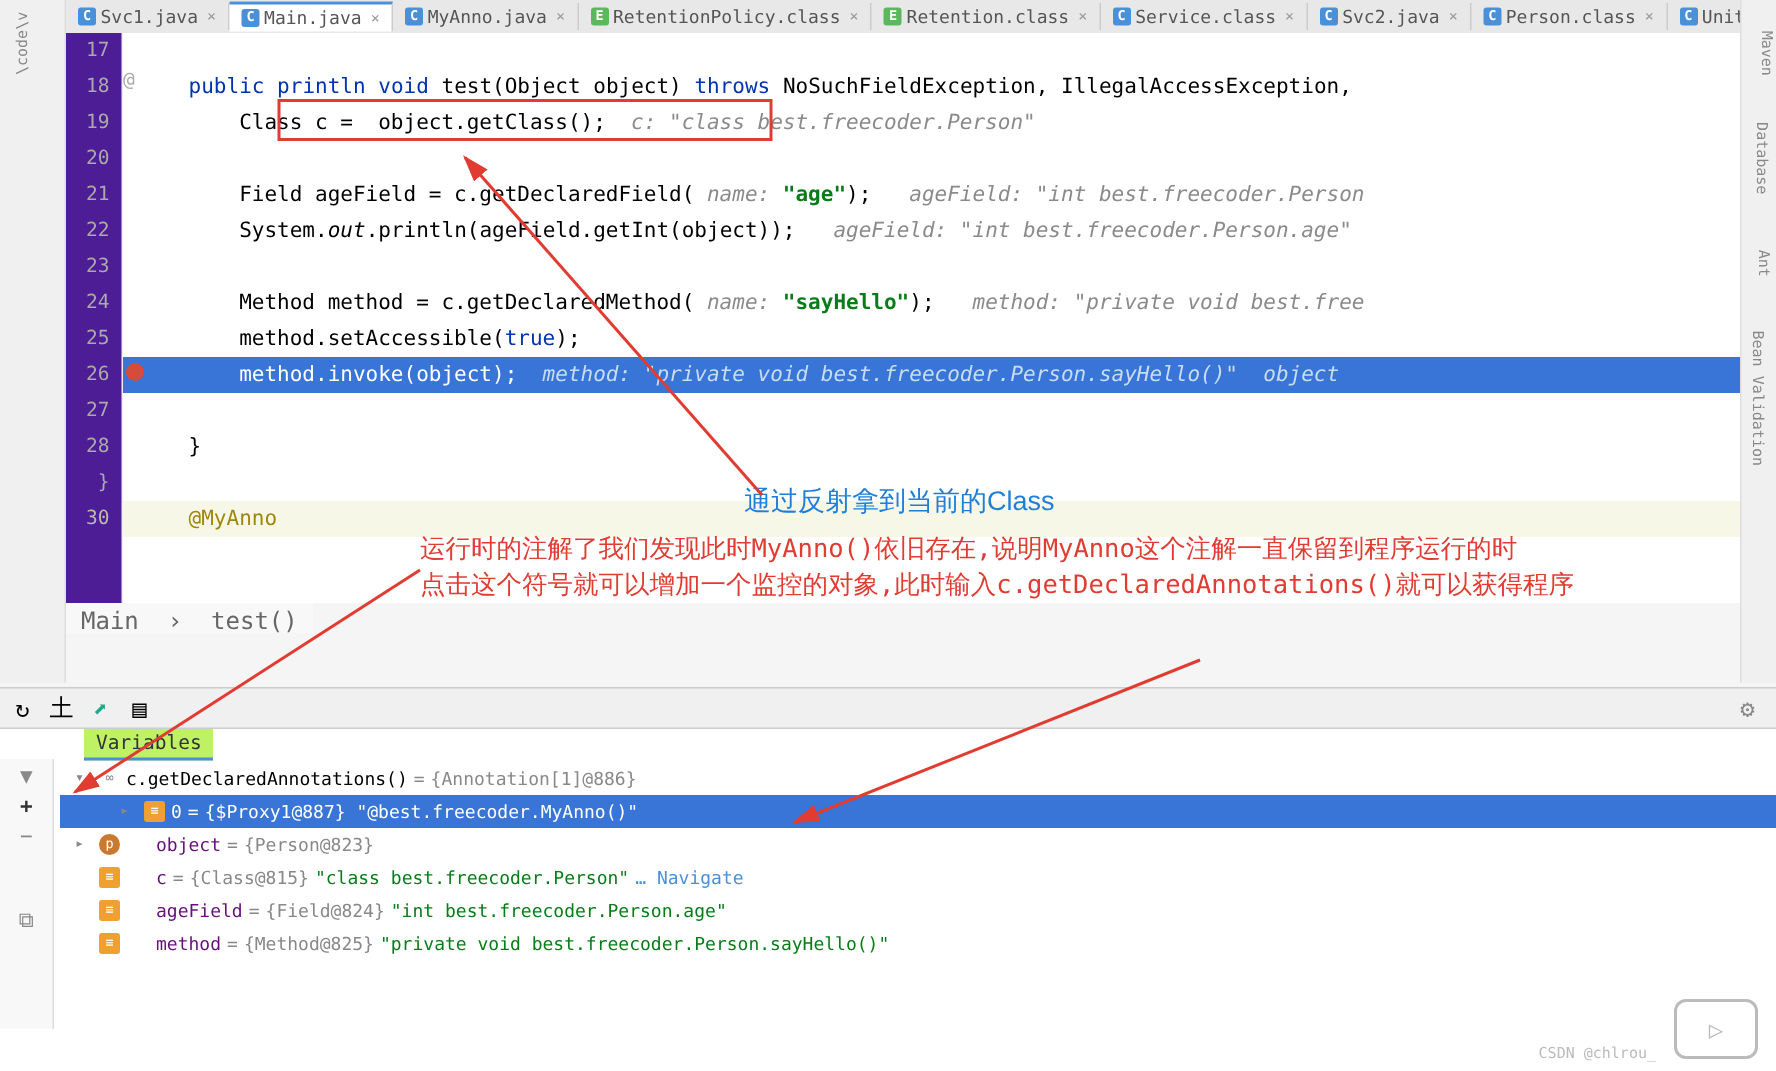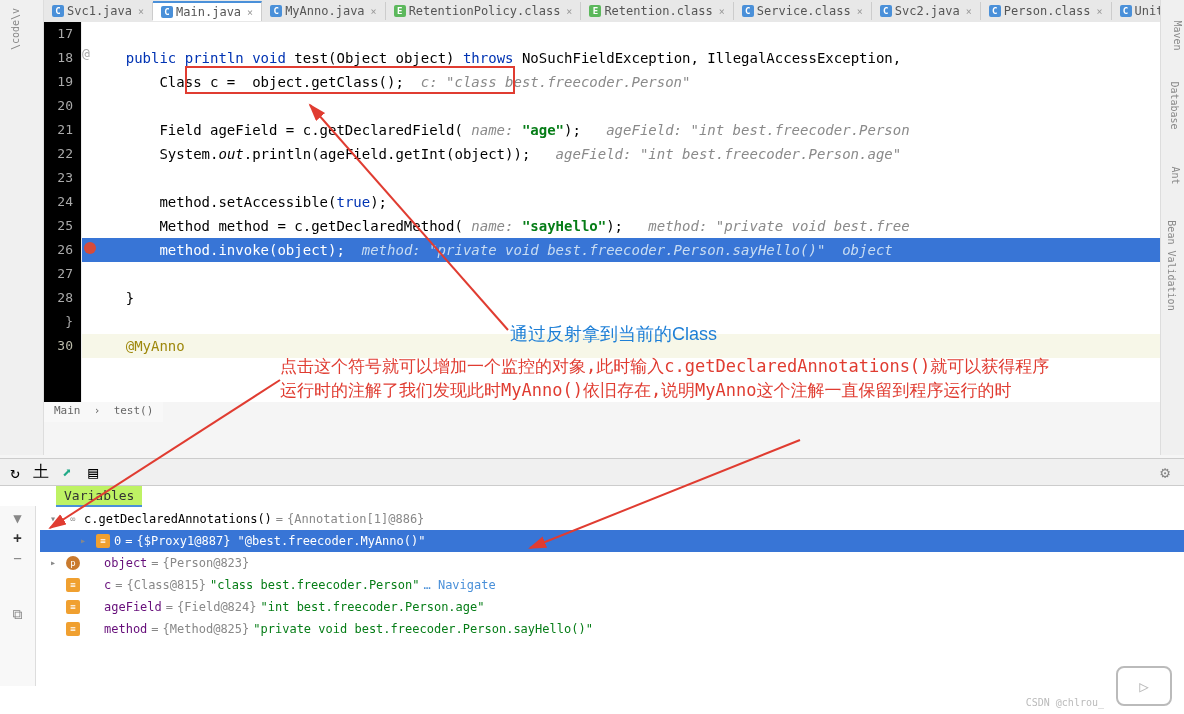--- a/index.html
+++ b/index.html
@@ -17,34 +17,34 @@
 
 .left-sidebar { position:absolute; top:0; left:0; width:44px; height:455px; background:#f0f0f0; border-right:1px solid #ddd; }
 .left-text { transform:rotate(-90deg); transform-origin:left top; position:absolute; top:50px; left:10px; font-size:10px; color:#888; white-space:nowrap; }
 
 
 .right-sidebar { position:absolute; top:0; right:0; width:24px; height:455px; background:#f0f0f0; border-left:1px solid #ddd; }
 .rside-item { transform:rotate(90deg); transform-origin:center; font-size:10px; color:#888; position:absolute; white-space:nowrap; }
 
 
 .code-area { position:absolute; top:22px; left:44px; right:24px; height:380px; background:#fff; display:flex; }
-.gutter { width:38px; background:#000000; border-right:1px solid #eee; }
+.gutter { width:38px; background:#4c1d95; border-right:1px solid #eee; }
 .gutter-line { height:24px; font-size:13px; color:#aaa; text-align:right; padding-right:8px; line-height:24px; }
 .code-lines { flex:1; position:relative; }
 .code-line { height:24px; line-height:24px; font-family:Consolas,Monaco,monospace; font-size:14px; white-space:pre; padding-left:10px; }
 .code-line.highlight { background:#3875d6; color:#fff; }
 .kw { color:#0033b3; font-weight:normal; }
 .str { color:#067d17; font-weight:bold; }
 .comment { color:#8a8a8a; font-style:italic; }
 .param { color:#8a8a8a; font-style:italic; }
 .static-ital { color:#000000; font-style:italic; }
 .redbox { border:2px solid #e03c31; position:absolute; }
 
 
-.breadcrumb { position:absolute; top:402px; left:44px; background:#f8f8f8; height:20px; font-size:11px; color:#666; padding:2px 10px; }
+.breadcrumb { position:absolute; top:402px; left:44px; background:#f8f8f8; height:20px; font-size:16px; color:#666; padding:2px 10px; }
 
 
 .anno-blue { position:absolute; color:#1e7fd6; font-size:18px; font-family:sans-serif; }
 .anno-red { position:absolute; color:#e03c31; font-size:17px; font-family:sans-serif; line-height:1.4; }
 
 
 .debug-toolbar { position:absolute; top:458px; left:0; right:0; height:28px; background:#f0f0f0; border-top:1px solid #ccc; border-bottom:1px solid #ccc; display:flex; align-items:center; padding-left:6px; gap:8px; }
 .dbg-btn { width:18px; height:18px; cursor:pointer; display:flex; align-items:center; justify-content:center; }
 .debug-panel { position:absolute; top:486px; left:0; right:0; bottom:0; background:#fff; }
 .var-tab { position:absolute; top:0; left:56px; font-size:13px; color:#333; padding:2px 8px; background:#bef264; border-bottom:2px solid #4a90d9; }
@@ -145,44 +145,44 @@
     <div class="gutter-line" style="color:#bba;">30</div>
   </div>
   <div class="code-lines">
     <div class="code-line"></div>
     <div class="code-line"><span>    </span><span class="kw">public</span><span> </span><span class="kw">println</span><span> </span><span class="kw">void</span><span> </span><span>test(Object object) </span><span class="kw">throws</span><span> NoSuchFieldException, IllegalAccessException,</span></div>
     <div class="code-line"><span>        </span><span>Class c =  object.getClass();</span><span class="comment">  c: "class best.freecoder.Person"</span></div>
     <div class="code-line"></div>
     <div class="code-line"><span>        </span><span>Field ageField = c.getDeclaredField( </span><span class="param">name: </span><span class="str">"age"</span><span>);</span><span class="comment">   ageField: "int best.freecoder.Person</span></div>
     <div class="code-line"><span>        </span><span>System.</span><span class="static-ital">out</span><span>.println(ageField.getInt(object));</span><span class="comment">   ageField: "int best.freecoder.Person.age"</span></div>
     <div class="code-line"></div>
+    <div class="code-line"><span>        </span><span>Method method = c.getDeclaredMethod( </span><span class="param">name: </span><span class="str">"sayHello"</span><span>);</span><span class="comment">   method: "private void best.free</span></div>
     <div class="code-line"><span>        </span><span>method.setAccessible(</span><span class="kw">true</span><span>);</span></div>
-    <div class="code-line"><span>        </span><span>Method method = c.getDeclaredMethod( </span><span class="param">name: </span><span class="str">"sayHello"</span><span>);</span><span class="comment">   method: "private void best.free</span></div>
     <div class="code-line highlight"><span>        </span><span>method.invoke(object); </span><span style="font-style:italic;color:#c8dcf2"> method: "private void best.freecoder.Person.sayHello()"  object</span></div>
     <div class="code-line"></div>
     <div class="code-line">    }</div>
     <div class="code-line"></div>
     <div class="code-line" style="color:#9e880c;background:#f7f7e8">    @MyAnno</div>
 
     <div class="redbox" style="top:44px;left:103px;width:330px;height:28px;"></div>
   </div>
 </div>
 
 <div style="position:absolute;top:46px;left:82px;color:#aaa;font-size:13px;">@</div>
 
 <div style="position:absolute;top:242px;left:84px;width:12px;height:12px;border-radius:50%;background:#d64b3a;"></div>
 
 <div class="breadcrumb">
   <span>Main</span> &nbsp;›&nbsp; <span>test()</span>
 </div>
 
-<div class="anno-blue" style="top:322px;left:510px;">通过反射拿到当前的Class</div>
+<div class="anno-blue" style="top:322px;left:496px;">通过反射拿到当前的Class</div>
 <div class="anno-red" style="top:355px;left:280px;width:840px;">
+  <div>运行时的注解了我们发现此时MyAnno()依旧存在,说明MyAnno这个注解一直保留到程序运行的时</div>
   <div>点击这个符号就可以增加一个监控的对象,此时输入c.getDeclaredAnnotations()就可以获得程序</div>
-  <div>运行时的注解了我们发现此时MyAnno()依旧存在,说明MyAnno这个注解一直保留到程序运行的时</div>
 </div>
 
 <div class="debug-toolbar">
   <div class="dbg-btn">↻</div>
   <div class="dbg-btn">土</div>
   <div class="dbg-btn" style="color:#2a8;">⬈</div>
   <div class="dbg-btn">▤</div>
   <div class="dbg-btn" style="margin-left:auto;margin-right:10px;color:#888;">⚙</div>
 </div>
 

